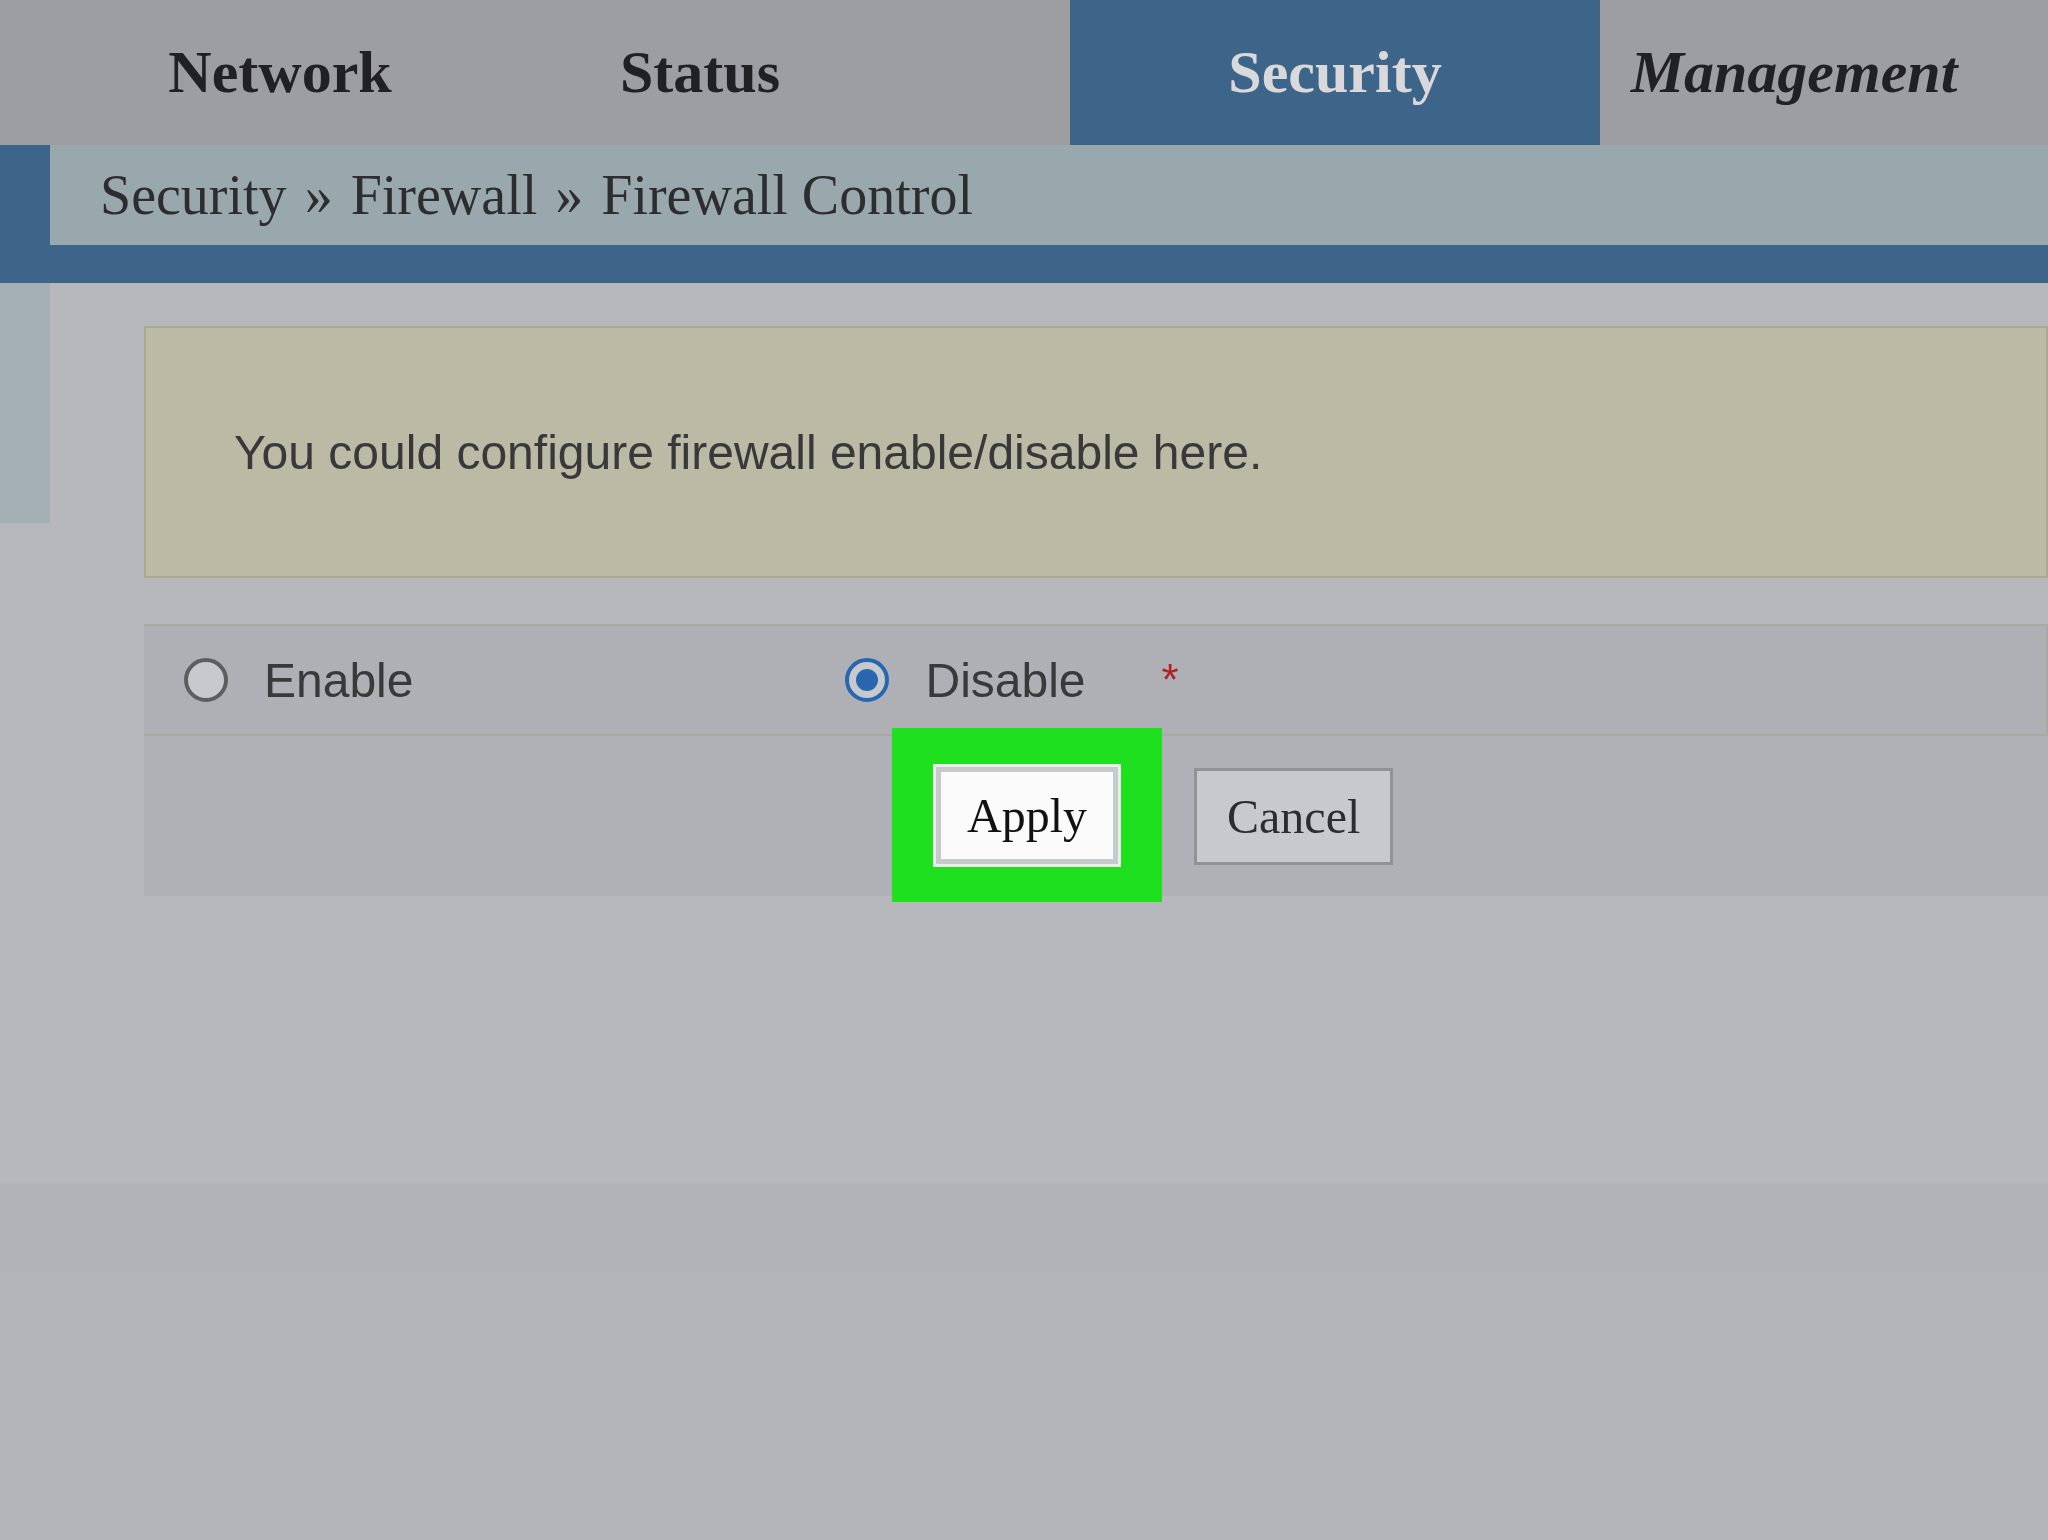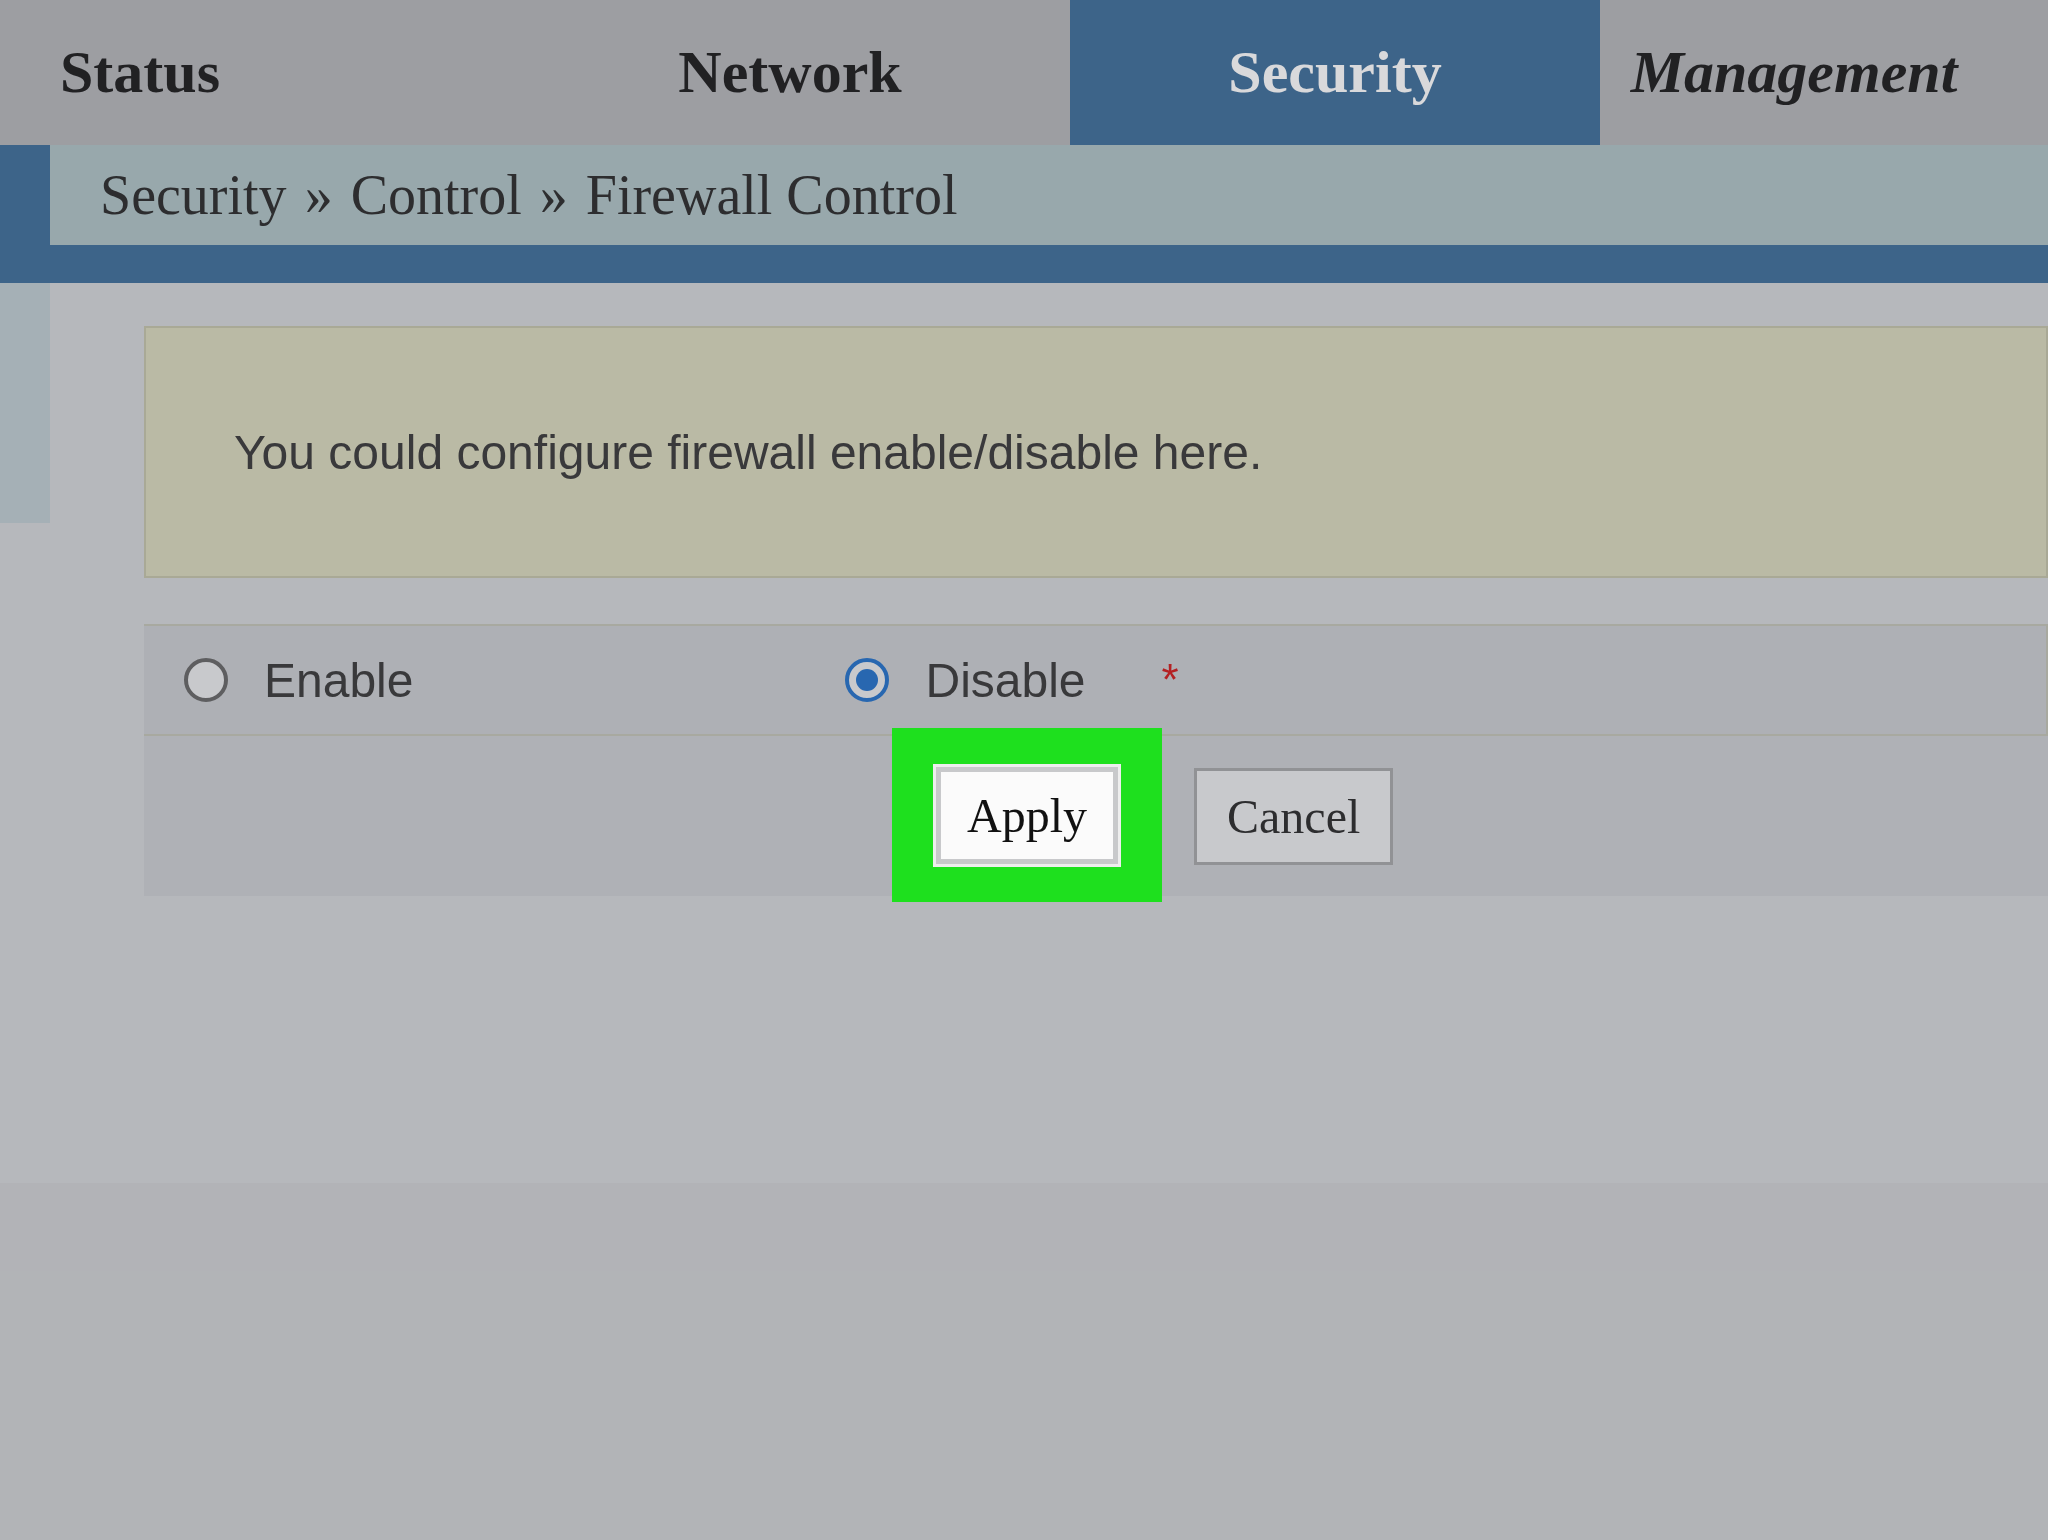--- a/index.html
+++ b/index.html
@@ -196,39 +196,39 @@
     padding: 16px 26px;
   }
   .btn.cancel {
     margin-left: 290px;
   }
 </style>
 </head>
 <body>
 
 <div class="tabstrip">
+  <div class="tab network">
+    <span>Network</span>
+  </div>
   <div class="tab status">
     <span>Status</span>
-  </div>
-  <div class="tab network">
-    <span>Network</span>
   </div>
   <div class="tab security">
     <span>Security</span>
   </div>
   <div class="tab management">
     <span>Management</span>
   </div>
 </div>
 
 <div class="bluebar">
   <div class="breadcrumb-wrap">
     <span>Security</span>
     <span class="sep">»</span>
-    <span>Control</span>
+    <span>Firewall</span>
     <span class="sep">»</span>
     <span>Firewall Control</span>
   </div>
 </div>
 
 <div class="lower">
   <div class="leftcol">
     <div class="sideblock"></div>
     <div class="sidefill"></div>
   </div>

